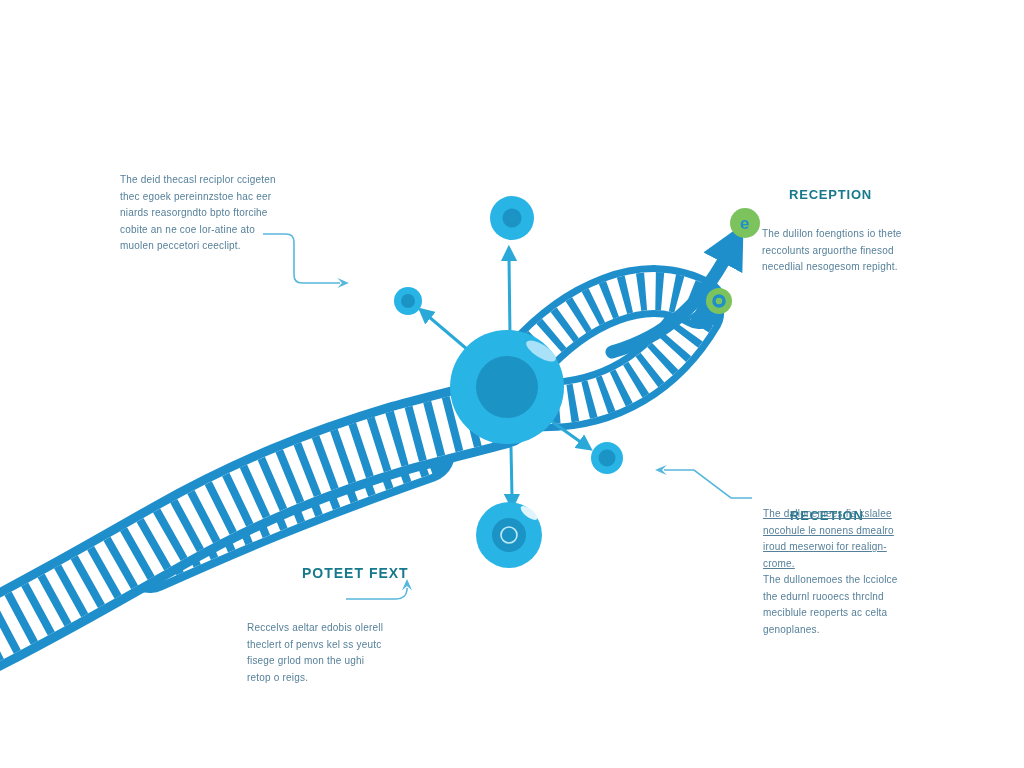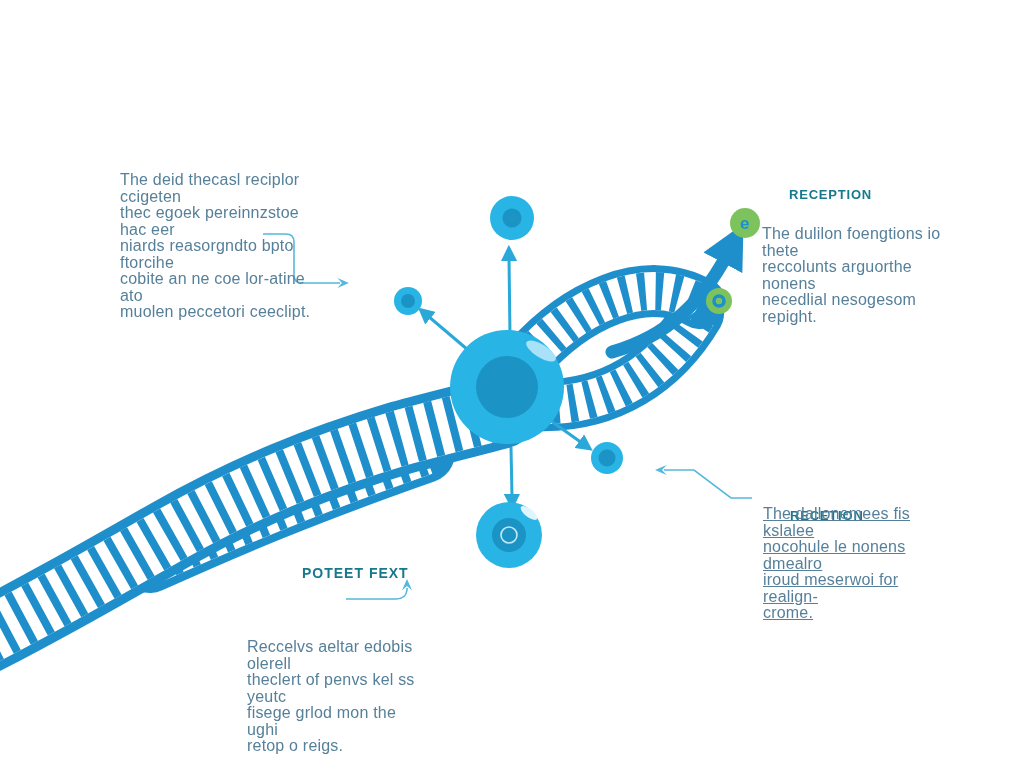--- a/index.html
+++ b/index.html
@@ -17,21 +17,21 @@
   body{
     width:1024px;height:768px;position:relative;overflow:hidden;
     background:#ffffff;
     font-family:"Liberation Sans", sans-serif;
   }
   .stage{position:absolute;inset:0;}
   svg.diagram{position:absolute;left:0;top:0;}
   .note{
     position:absolute;
     color:var(--c-body);
-    font-size:16px;
+    font-size:10px;
     line-height:16.5px;
     letter-spacing:.2px;
     white-space:pre-line;
   }
   .heading{
     position:absolute;
     color:var(--c-heading);
     font-weight:bold;
     font-size:13px;
     letter-spacing:.8px;
@@ -142,27 +142,31 @@
   </svg>
 
   <div class="note" style="left:120px;top:172px;width:200px;">The deid thecasl reciplor ccigeten
 thec egoek pereinnzstoe hac eer
 niards reasorgndto bpto ftorcihe
 cobite an ne coe lor-atine ato
 muolen peccetori ceeclipt.</div>
 
   <div class="heading" style="left:762px;top:187px;">RECEPTION</div>
   <div class="note" style="left:762px;top:226px;width:180px;">The dulilon foengtions io thete
-reccolunts arguorthe nonens
+reccolunts arguorthe finesod
 necedlial nesogesom repight.</div>
 
   <div class="heading" style="left:763px;top:508px;">RECETION</div>
   <div class="note" style="left:763px;top:506px;width:180px;text-decoration:underline;">The dallonemees fis kslalee
 nocohule le nonens dmealro
 iroud meserwoi for realign-
 crome.</div>
+  <div class="note" style="left:763px;top:572px;width:180px;">The dullonemoes the lcciolce
+the edurnl ruooecs thrclnd
+meciblule reoperts ac celta
+genoplanes.</div>
 
   <div class="heading big" style="left:247px;top:565px;margin-left:28px;">POTEET FEXT</div>
-  <div class="note" style="left:247px;top:639px;width:180px;">Reccelvs aeltar edobis olerell
+  <div class="note" style="left:247px;top:620px;width:180px;">Reccelvs aeltar edobis olerell
 theclert of penvs kel ss yeutc
 fisege grlod mon the ughi
 retop o reigs.</div>
 </div>
 
 </body></html>

